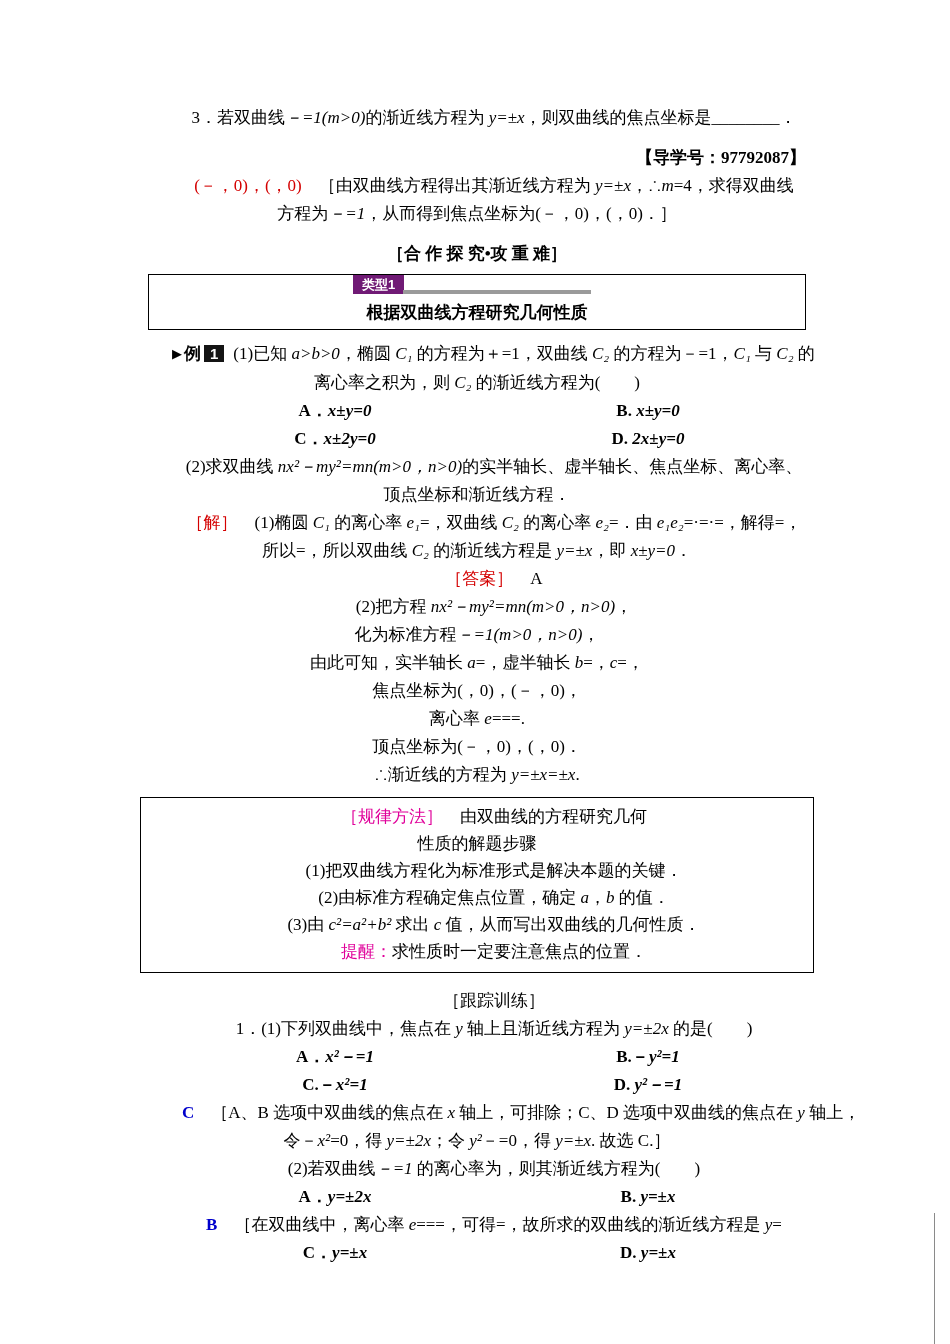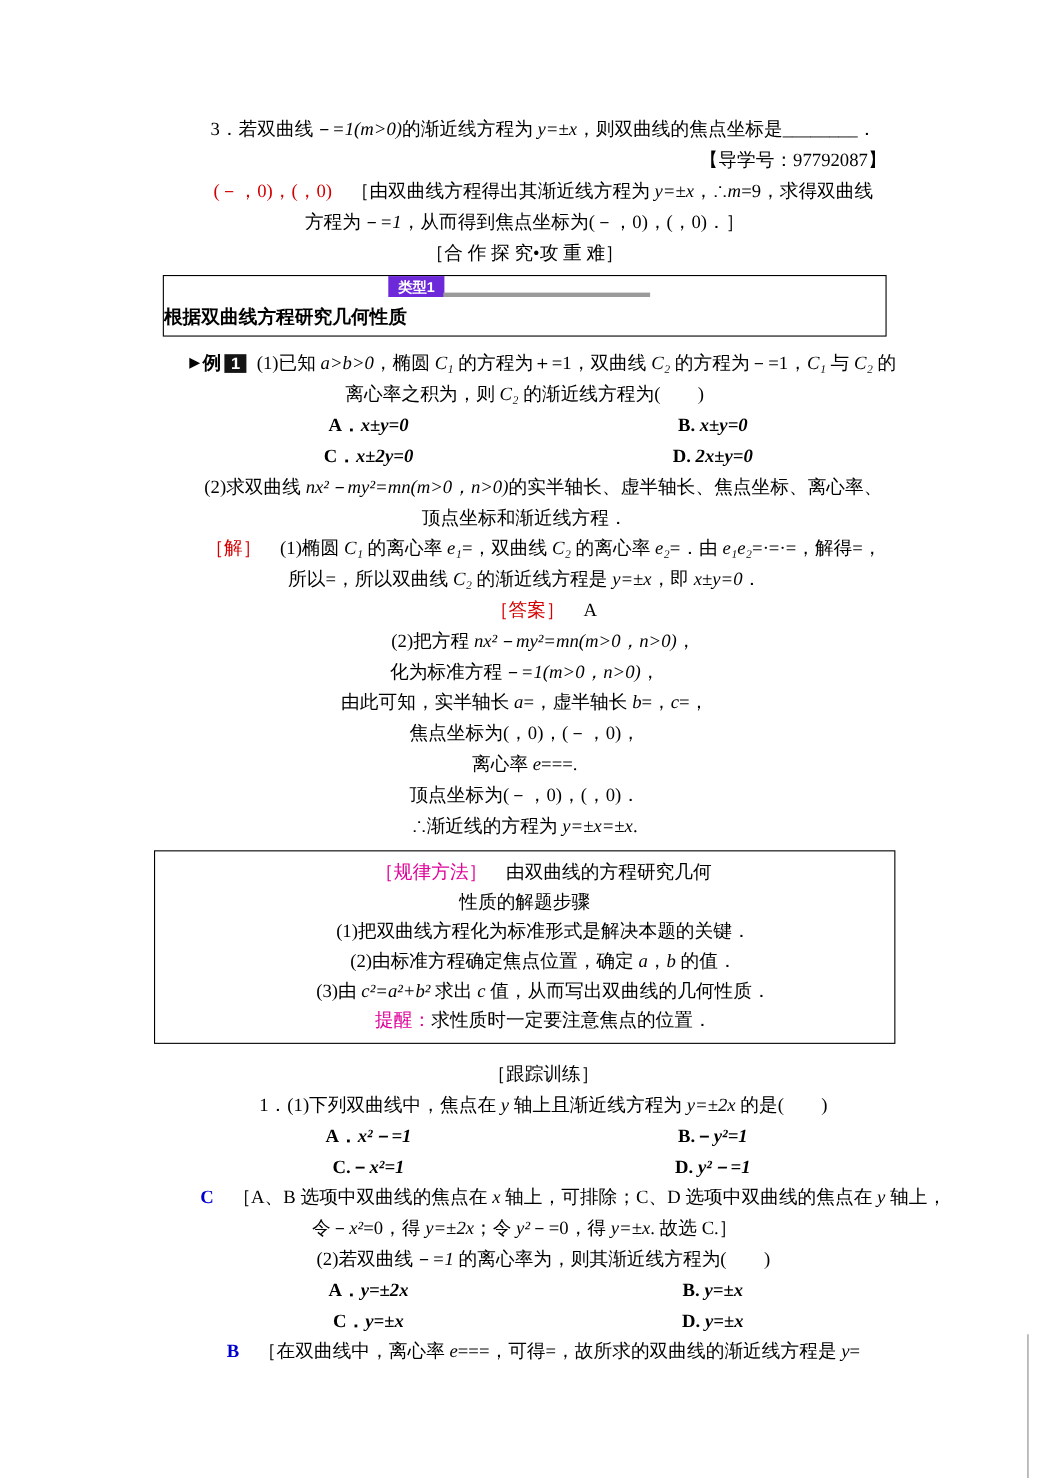--- a/index.html
+++ b/index.html
@@ -7,58 +7,58 @@
   body {
     width:950px; height:1344px; position:relative; overflow:hidden;
     font-family:"Liberation Serif","DejaVu Serif",serif;
     color:#000; font-size:17px;
   }
   .doc { position:absolute; left:148px; top:104px; width:658px; }
   .line { line-height:28px; min-height:28px; white-space:nowrap;text-align:center; }
   .indent { text-indent:34px; }
   .center { }
   .right { text-align:right; }
-  .bold { font-weight:normal; }
+  .bold { font-weight:bold;margin-top:12px; }
   .seg-t { color:#000; }
   .seg-m { font-style:italic; }
   .seg-r { color:#d40000;margin-top:24px; }
   .seg-mg { color:#e0009a; }
   .seg-bl { color:#0000cc; font-weight:bold; }
   .cols { display:flex; padding-left:32px;font-weight:bold; }
   .col-l { width:310px; }
   .col-r { flex:1; }
   
   .typebox { position:relative; border:1px solid #000; height:56px; margin:6px 0 10px 0; }
   .typebox-label {
-    position:absolute; left:204px; top:0; background:#6d28d9; color:#fff;
+    position:absolute; left:204px; top:0; background:#701a75; color:#fff;
     font-family:"Liberation Sans","DejaVu Sans",sans-serif;
     font-size:13px; font-weight:bold; padding:2px 9px; line-height:15px;
   }
   .typebox-shadow { position:absolute; left:254px; top:15px; width:188px; height:4px; background:#9a9a9a; }
-  .typebox-title { position:absolute; top:26px; left:0; width:100%; text-align:left; font-weight:bold; }
+  .typebox-title { position:absolute; top:26px; left:0; width:100%; text-align:center; font-weight:bold; }
   
   .example { padding-left:24px; }
   .ex-arrow { font-size:13px; margin-right:2px; position:relative; top:-1px; }
   .ex-label { font-weight:bold; margin-right:3px; }
   .ex-num {
     background:#141414; color:#fff; font-weight:bold; padding:0 6px; margin-right:9px;
     font-family:"Liberation Sans","DejaVu Sans",sans-serif; font-size:15px;
   }
   
   .methodbox { border:1px solid #000; margin:8px -8px 14px -8px; padding:5px 8px 7px 8px; }
   .methodbox .line { line-height:27px; min-height:27px; }
   .edge-line { position:absolute; right:15px; top:1213px; width:1px; height:131px; background:#8a8a8a; }
 </style>
 </head>
 <body>
 
 <div class="doc" id="doc">
     <div class="line indent"><span class="seg-t">3．若双曲线</span><span class="seg-m">－=1(m&gt;0)</span><span class="seg-t">的渐近线方程为 </span><span class="seg-m">y=±x</span><span class="seg-t">，则双曲线的焦点坐标是________．</span></div>
     <div class="line right bold"><span class="seg-t">【导学号：97792087】</span></div>
-    <div class="line indent"><span class="seg-r">(－，0)，(，0)</span><span class="seg-t">　［由双曲线方程得出其渐近线方程为 </span><span class="seg-m">y=±x</span><span class="seg-t">，∴</span><span class="seg-m">m</span><span class="seg-t">=9，求得双曲线</span></div>
+    <div class="line indent"><span class="seg-r">(－，0)，(，0)</span><span class="seg-t">　［由双曲线方程得出其渐近线方程为 </span><span class="seg-m">y=±x</span><span class="seg-t">，∴</span><span class="seg-m">m</span><span class="seg-t">=4，求得双曲线</span></div>
     <div class="line"><span class="seg-t">方程为</span><span class="seg-m">－=1</span><span class="seg-t">，从而得到焦点坐标为(－，0)，(，0)．］</span></div>
     <div class="line center bold"><span class="seg-t">［合 作 探 究•攻 重 难］</span></div>
     <div class="typebox">
       <span class="typebox-label">类型1</span>
       <span class="typebox-shadow"></span>
       <div class="typebox-title">根据双曲线方程研究几何性质</div>
     </div>
     <div class="line example"><span class="ex-arrow">▶</span><span class="ex-label">例</span><span class="ex-num">1</span><span class="seg-t">(1)已知 </span><span class="seg-m">a&gt;b&gt;0</span><span class="seg-t">，椭圆 </span><span class="seg-m">C₁</span><span class="seg-t"> 的方程为＋=1，双曲线 </span><span class="seg-m">C₂</span><span class="seg-t"> 的方程为－=1，</span><span class="seg-m">C₁</span><span class="seg-t"> 与 </span><span class="seg-m">C₂</span><span class="seg-t"> 的</span></div>
     <div class="line"><span class="seg-t">离心率之积为，则 </span><span class="seg-m">C₂</span><span class="seg-t"> 的渐近线方程为(　　)</span></div>
     <div class="line cols">
@@ -99,19 +99,19 @@
       <span class="col-l"><span class="seg-t">C.－</span><span class="seg-m">x²=1</span></span>
       <span class="col-r"><span class="seg-t">D. </span><span class="seg-m">y²－=1</span></span>
     </div>
     <div class="line indent"><span class="seg-bl">C</span><span class="seg-t">　［A、B 选项中双曲线的焦点在 </span><span class="seg-m">x</span><span class="seg-t"> 轴上，可排除；C、D 选项中双曲线的焦点在 </span><span class="seg-m">y</span><span class="seg-t"> 轴上，</span></div>
     <div class="line"><span class="seg-t">令－</span><span class="seg-m">x²</span><span class="seg-t">=0，得 </span><span class="seg-m">y=±2x</span><span class="seg-t">；令 </span><span class="seg-m">y²</span><span class="seg-t">－=0，得 </span><span class="seg-m">y=±x</span><span class="seg-t">. 故选 C.］</span></div>
     <div class="line indent"><span class="seg-t">(2)若双曲线</span><span class="seg-m">－=1</span><span class="seg-t"> 的离心率为，则其渐近线方程为(　　)</span></div>
     <div class="line cols">
       <span class="col-l"><span class="seg-t">A．</span><span class="seg-m">y=±2x</span></span>
       <span class="col-r"><span class="seg-t">B. </span><span class="seg-m">y=±x</span></span>
     </div>
+    <div class="line indent"><span class="seg-bl">B</span><span class="seg-t">　［在双曲线中，离心率 </span><span class="seg-m">e</span><span class="seg-t">===，可得=，故所求的双曲线的渐近线方程是 </span><span class="seg-m">y</span><span class="seg-t">=</span></div>
     <div class="line cols">
       <span class="col-l"><span class="seg-t">C．</span><span class="seg-m">y=±x</span></span>
       <span class="col-r"><span class="seg-t">D. </span><span class="seg-m">y=±x</span></span>
     </div>
-    <div class="line indent"><span class="seg-bl">B</span><span class="seg-t">　［在双曲线中，离心率 </span><span class="seg-m">e</span><span class="seg-t">===，可得=，故所求的双曲线的渐近线方程是 </span><span class="seg-m">y</span><span class="seg-t">=</span></div>
   </div>
 <div class="edge-line"></div>
 
 </body></html>

